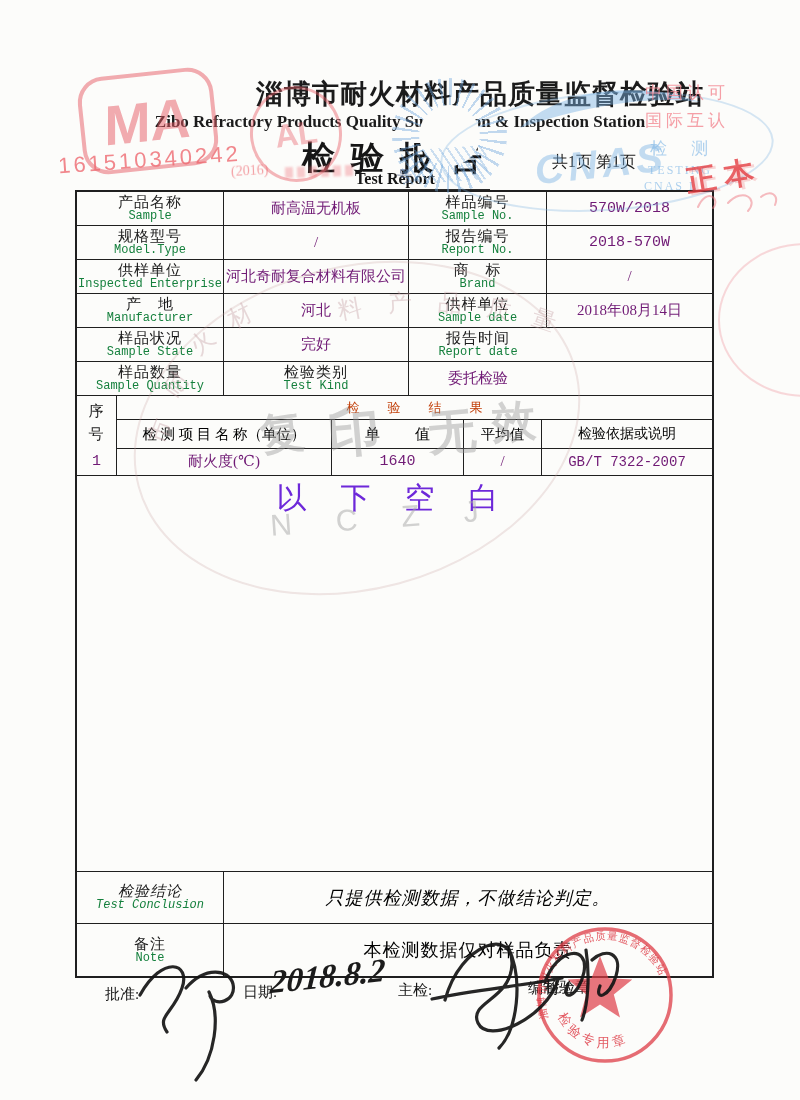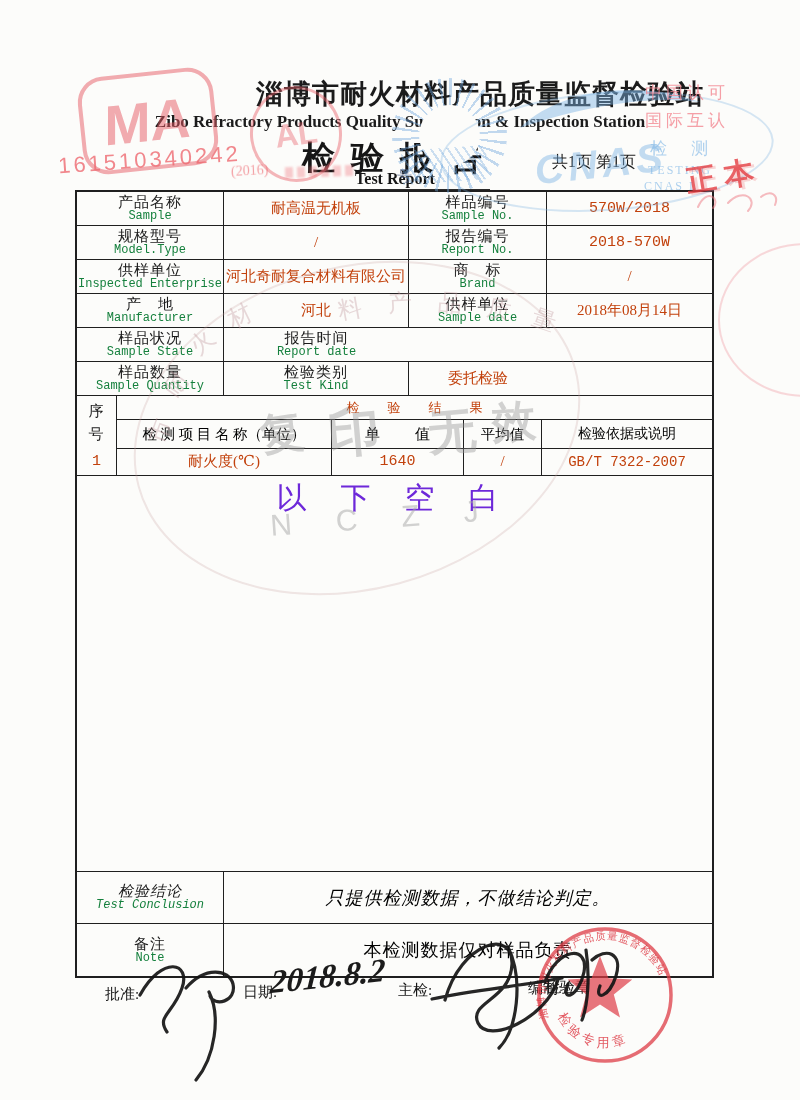--- a/index.html
+++ b/index.html
@@ -16,21 +16,21 @@
   .report-title-en{left:300px;top:170px;width:190px;font-size:16px;font-weight:700;color:#161616;border-bottom:2px solid #2a2a2a;padding-bottom:1px;z-index:2;}
   .blue-char{left:397px;top:167px;font-size:15px;color:rgba(60,80,120,.75);z-index:3;}
   
   .tbl{left:75px;top:190px;width:635px;border:2px solid #1f1f1f;z-index:2;background:transparent;}
   .row{display:grid;border-bottom:1px solid #1f1f1f;}
   .info{grid-template-columns:147px 185px 138px 165px;height:33px;}
   .c{border-right:1px solid #1f1f1f;display:flex;flex-direction:column;align-items:center;justify-content:center;overflow:hidden;}
   .c:last-child{border-right:none;}
   .lab-cn{font-size:15px;color:#1b1b1b;line-height:16px;letter-spacing:1px;white-space:nowrap;}
   .lab-en{font-size:12px;color:#15803d;line-height:13px;white-space:nowrap;}
-  .val{font-size:15px;color:#c2410c;white-space:nowrap;}
+  .val{font-size:15px;color:#701a75;white-space:nowrap;}
   .res-head{grid-template-columns:40px 595px;height:52px;border-bottom:none;}
   .seq{border-right:1px solid #1f1f1f;display:flex;flex-direction:column;align-items:center;justify-content:space-around;padding:3px 0;}
   .rh-right .top{height:23px;border-bottom:1px solid #1f1f1f;display:flex;align-items:center;justify-content:center;font-size:13px;letter-spacing:28px;padding-left:28px;color:#c2410c;}
   .rh-cols{display:grid;grid-template-columns:215px 132px 78px 170px;height:28px;border-bottom:1px solid #1f1f1f;}
   .res-row{grid-template-columns:40px 215px 132px 78px 170px;height:27px;}
   .blank-cell{height:395px;border-bottom:1px solid #1f1f1f;display:flex;justify-content:center;align-items:flex-start;}
   .blank-note{margin-top:2px;font-size:30px;letter-spacing:34px;padding-left:20px;color:#6d28d9;}
   .two{grid-template-columns:147px 488px;}
   .concl{height:51px;font-style:italic;} .noter{height:52px;border-bottom:none;}
   .big-val{font-size:18px;letter-spacing:1px;}
@@ -189,20 +189,23 @@
       <div class="c">
           <span class="val">2018年08月14日</span>
         </div>
     </div>
     <div class="row info">
       <div class="c">
           <span class="lab-cn">样品状况</span>
           <span class="lab-en mono">Sample State</span>
         </div>
       <div class="c">
+          <span class="val">完好</span>
+        </div>
+      <div class="c">
           <span class="lab-cn">报告时间</span>
           <span class="lab-en mono">Report date</span>
         </div>
     </div>
     <div class="row info">
       <div class="c">
           <span class="lab-cn">样品数量</span>
           <span class="lab-en mono">Sample Quantity</span>
         </div>
       <div class="c">

